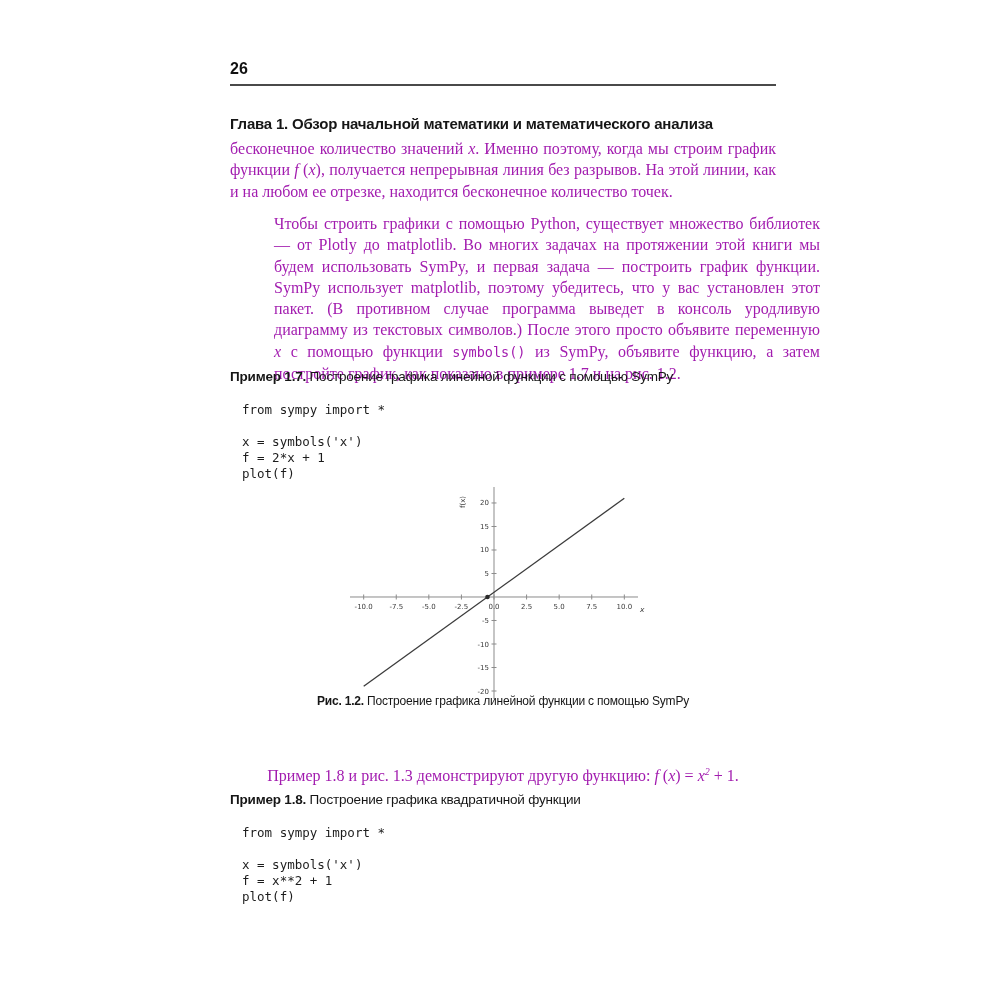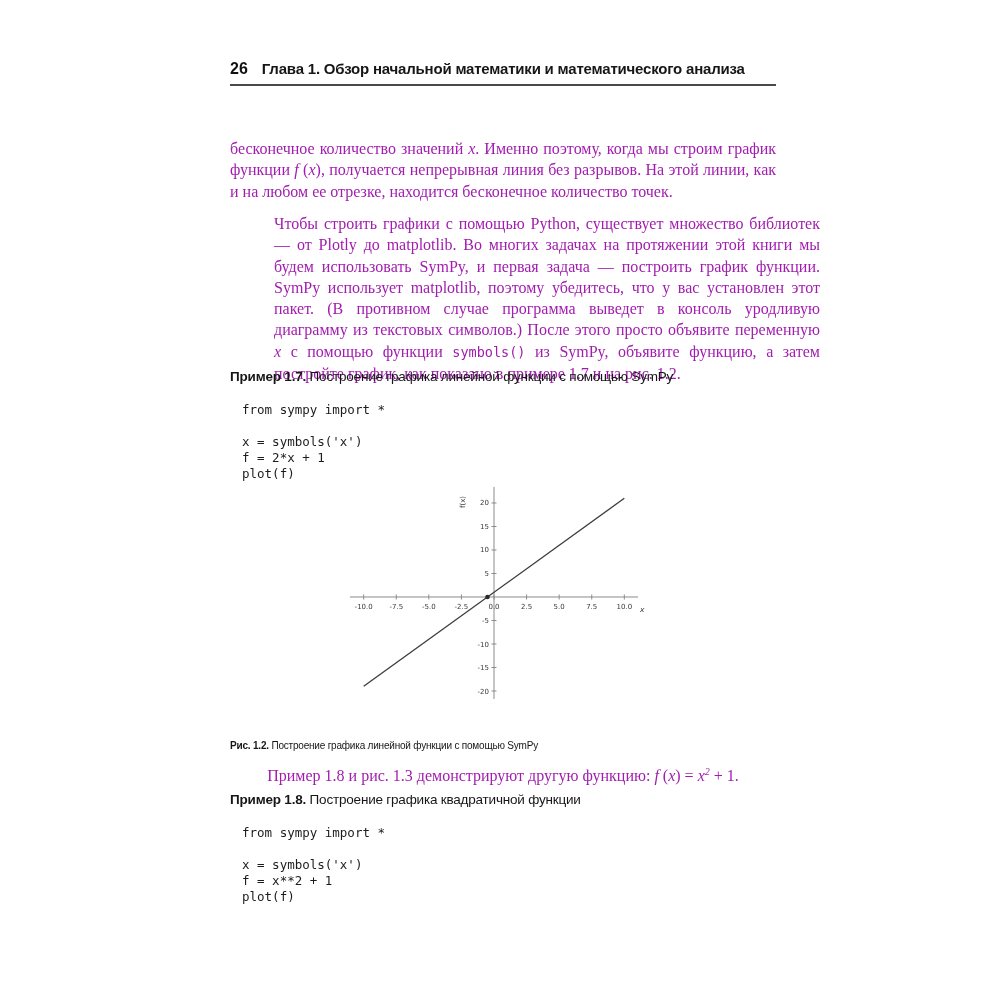--- a/index.html
+++ b/index.html
@@ -1,21 +1,21 @@
 <!DOCTYPE html>
 <html><head>
 <meta charset="utf-8">
 <style>
   html,body{margin:0;padding:0;background:#fff;}
   #page{
     position:relative;width:1000px;height:1000px;background:#ffffff;
     font-family:"Liberation Serif",serif;color:#1f1f1f;overflow:hidden;
   }
   
-  #header{position:absolute;left:230px;top:60px;width:546px;display:flex;align-items:baseline;gap:14px;}
+  #header{position:absolute;left:230px;top:60px;width:546px;display:flex;align-items:baseline;gap:37px;flex-direction:column;}
   #page-number{font-family:"Liberation Sans",sans-serif;font-weight:bold;font-size:16px;color:#111;}
   #chapter-title{font-family:"Liberation Sans",sans-serif;font-weight:bold;font-size:15px;letter-spacing:-0.2px;color:#161616;}
   #header-rule{position:absolute;left:230px;top:84px;width:546px;height:2px;background:#4a4a4a;}
   
   .para{position:absolute;left:230px;width:546px;font-size:16px;line-height:21.3px;text-align:justify;color:#a21caf;}
   #para1{top:122px;}
   #para2{top:197px;margin-left:44px;}
   #para3{top:749px;text-align:center;}
   .run-r{}
   .run-i{font-style:italic;}
@@ -27,22 +27,22 @@
   .example-heading .ex-label{font-weight:bold;}
   #example17-heading{top:369px;}
   #example18-heading{top:792px;}
   
   .code-block{position:absolute;left:230px;margin:12px;font-family:"DejaVu Sans Mono",monospace;
     font-size:12.5px;line-height:16px;color:#1c1c1c;white-space:pre;}
   #code1{top:390px;}
   #code2{top:813px;}
   
   #figure-plot{position:absolute;left:330px;top:472px;width:340px;height:232px;}
-  #figure-caption{position:absolute;left:230px;top:740px;width:546px;
-    font-family:"Liberation Sans",sans-serif;font-size:10px;letter-spacing:-0.2px;color:#161616;}
+  #figure-caption{position:absolute;left:230px;top:694px;width:546px;text-align:center;
+    font-family:"Liberation Sans",sans-serif;font-size:12px;letter-spacing:-0.2px;color:#161616;}
   #figure-caption .cap-label{font-weight:bold;}
   svg text{font-family:"DejaVu Sans",sans-serif;}
 </style>
 </head>
 <body>
 
 <div id="page">
 
   <div id="header">
     <span id="page-number">26</span>

